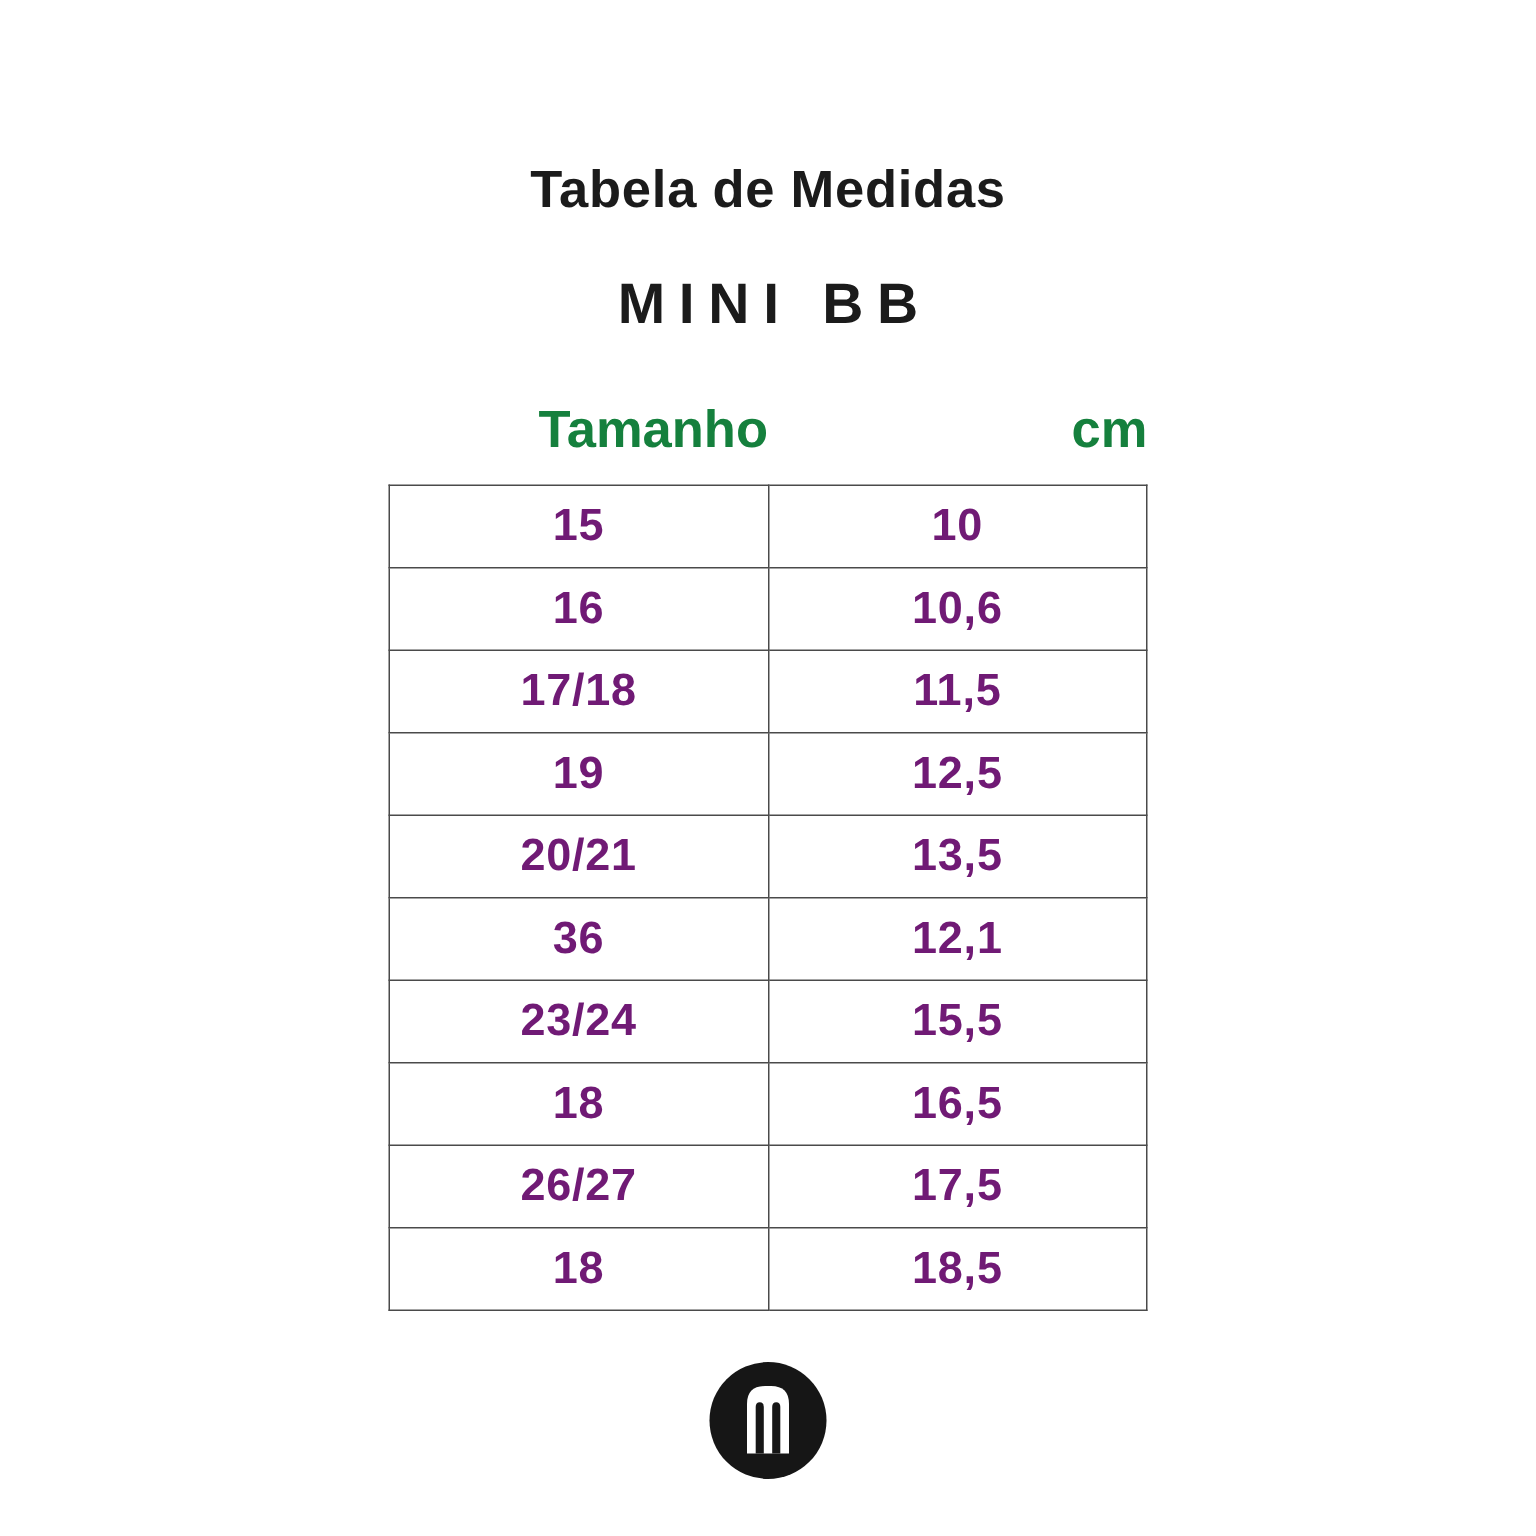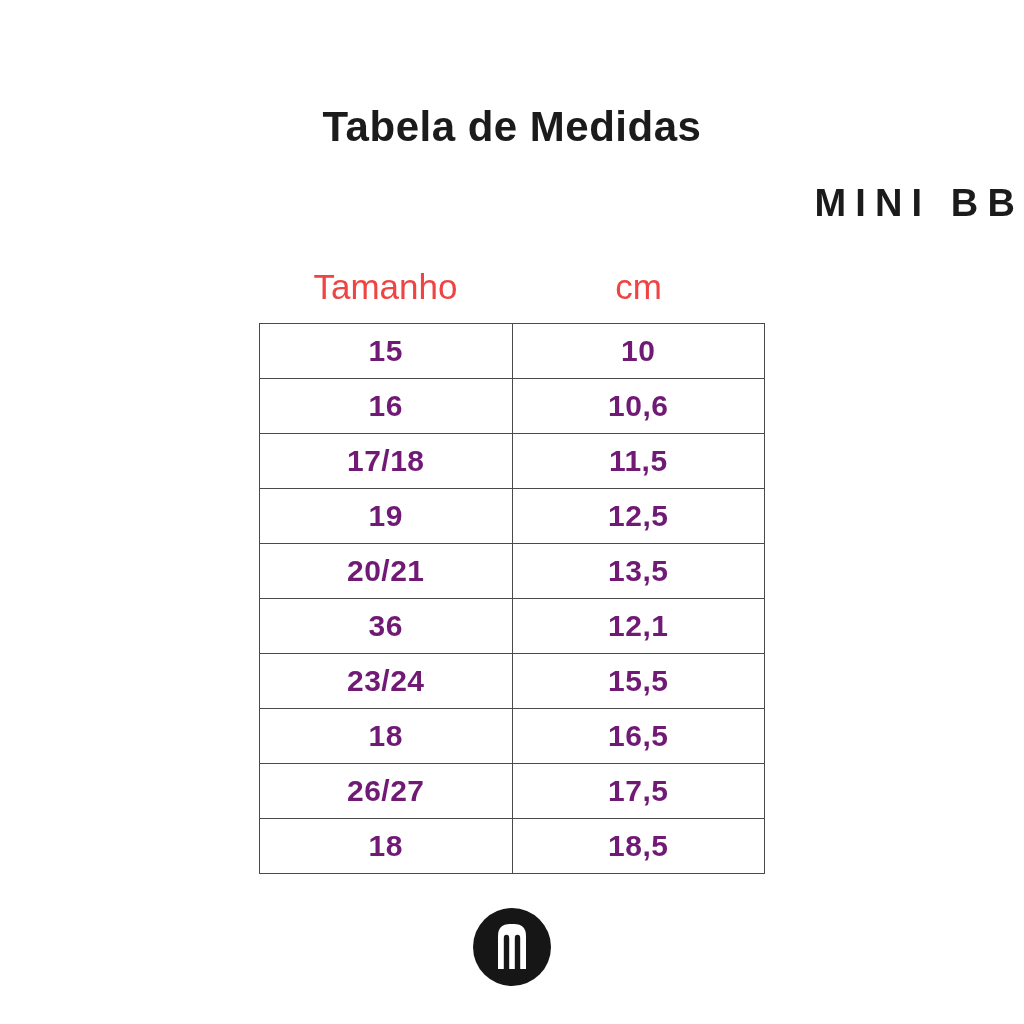--- a/index.html
+++ b/index.html
@@ -13,48 +13,48 @@
     height: 1024px;
     background: #ffffff;
     font-family: "Liberation Sans", sans-serif;
     color: #1b1b1b;
     overflow: hidden;
   }
   .title {
     margin: 0;
     padding-top: 103px;
     text-align: center;
-    font-size: 42px;
+    font-size: 35px;
     line-height: 48px;
     font-weight: 700;
     letter-spacing: 0.5px;
     color: #1b1b1b;
   }
   .subtitle {
     margin: 30px 0 0 0;
-    text-align: right;
+    text-align: center;
     font-size: 38px;
     line-height: 44px;
     font-weight: 700;
     letter-spacing: 0.24em;
     text-indent: 0.24em; 
     color: #1b1b1b;
   }
   .header-row {
     width: 506px;
     margin: 42px auto 0 auto;
     display: flex;
   }
   .header-row .th {
     flex: 1 1 50%;
-    text-align: center;
+    text-align: right;
     font-size: 35px;
     line-height: 40px;
-    font-weight: 400;
-    color: #ef4444;
+    font-weight: 700;
+    color: #15803d;
   }
   table.size-table {
     width: 506px;
     margin: 16px auto 0 auto;
     border-collapse: collapse;
     table-layout: fixed;
   }
   table.size-table td {
     border: 1.6px solid #4a4a4a;
     height: 54px;

